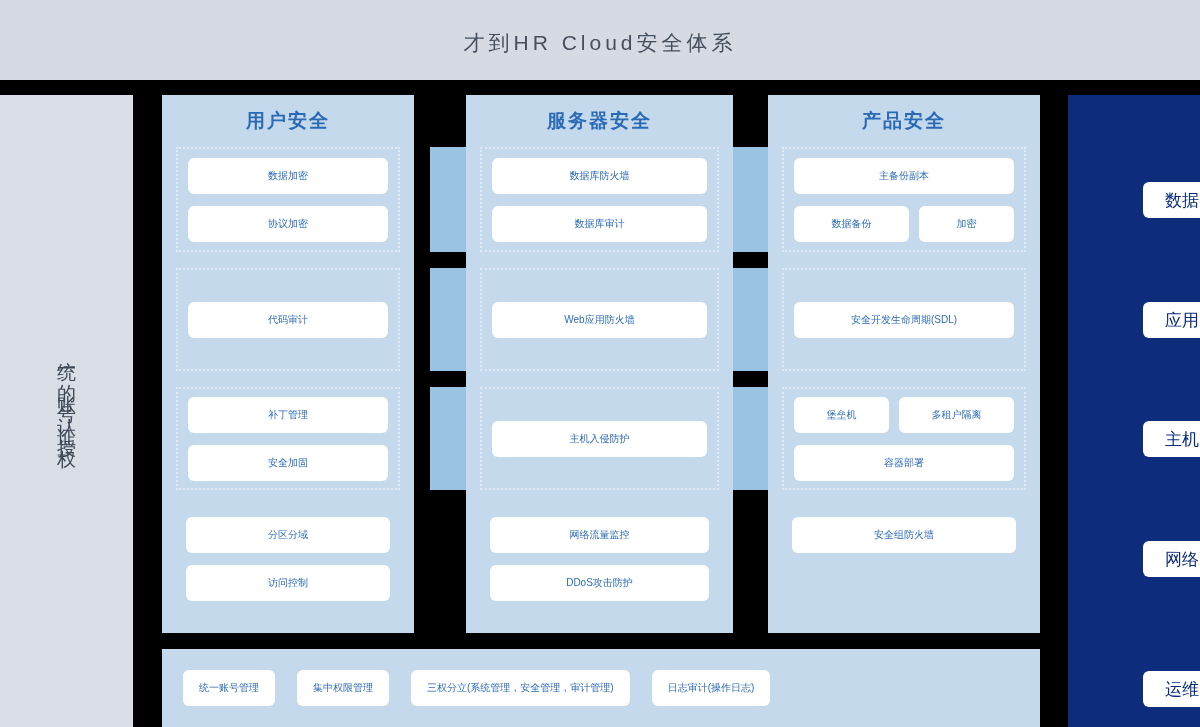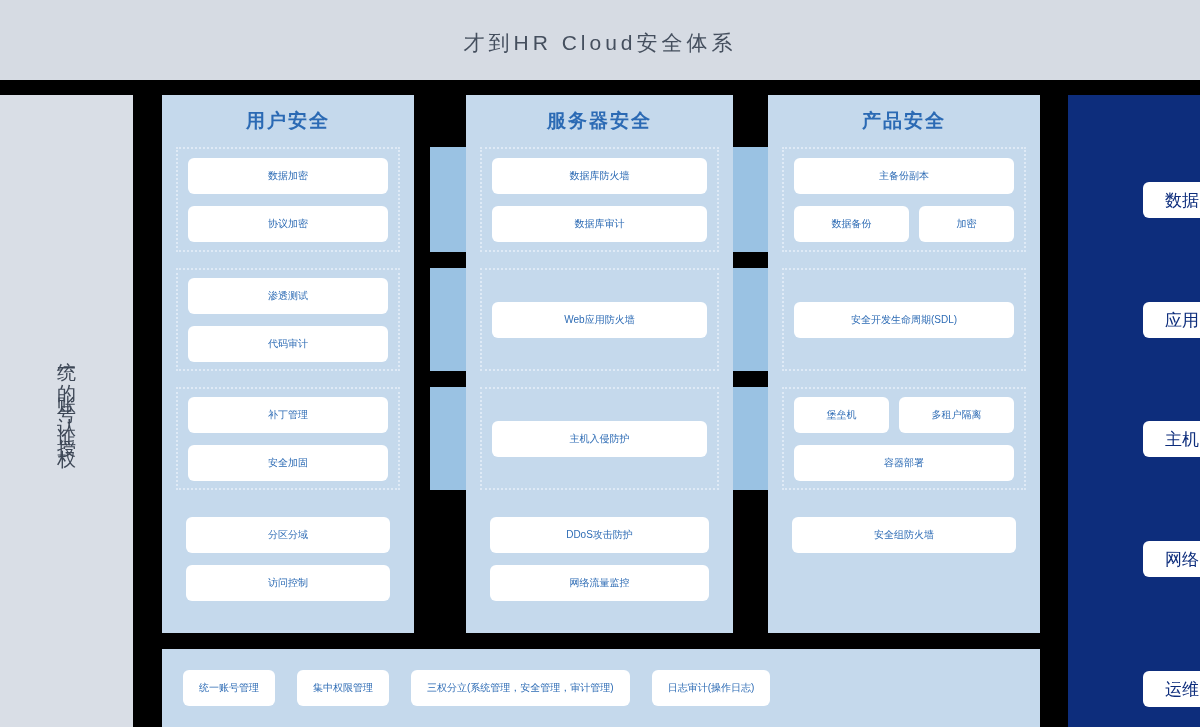--- a/index.html
+++ b/index.html
@@ -107,23 +107,20 @@
       <div class="group g0 dashed">
         <div class="btn-row">
           <div class="pill">数据加密</div>
         </div>
         <div class="btn-row">
           <div class="pill">协议加密</div>
         </div>
       </div>
       <div class="group g1 dashed">
         <div class="btn-row">
-          <div class="pill">渗透测试</div>
-        </div>
-        <div class="btn-row">
           <div class="pill">代码审计</div>
         </div>
       </div>
       <div class="group g2 dashed">
         <div class="btn-row">
           <div class="pill">补丁管理</div>
         </div>
         <div class="btn-row">
           <div class="pill">安全加固</div>
         </div>
@@ -152,24 +149,24 @@
           <div class="pill">Web应用防火墙</div>
         </div>
       </div>
       <div class="group g2 dashed">
         <div class="btn-row">
           <div class="pill">主机入侵防护</div>
         </div>
       </div>
       <div class="group g3">
         <div class="btn-row">
+          <div class="pill">网络流量监控</div>
+        </div>
+        <div class="btn-row">
           <div class="pill">DDoS攻击防护</div>
-        </div>
-        <div class="btn-row">
-          <div class="pill">网络流量监控</div>
         </div>
       </div>
     </div>
     <div class="column" id="col2">
       <div class="col-header">产品安全</div>
       <div class="group g0 dashed">
         <div class="btn-row">
           <div class="pill">主备份副本</div>
         </div>
         <div class="btn-row">

